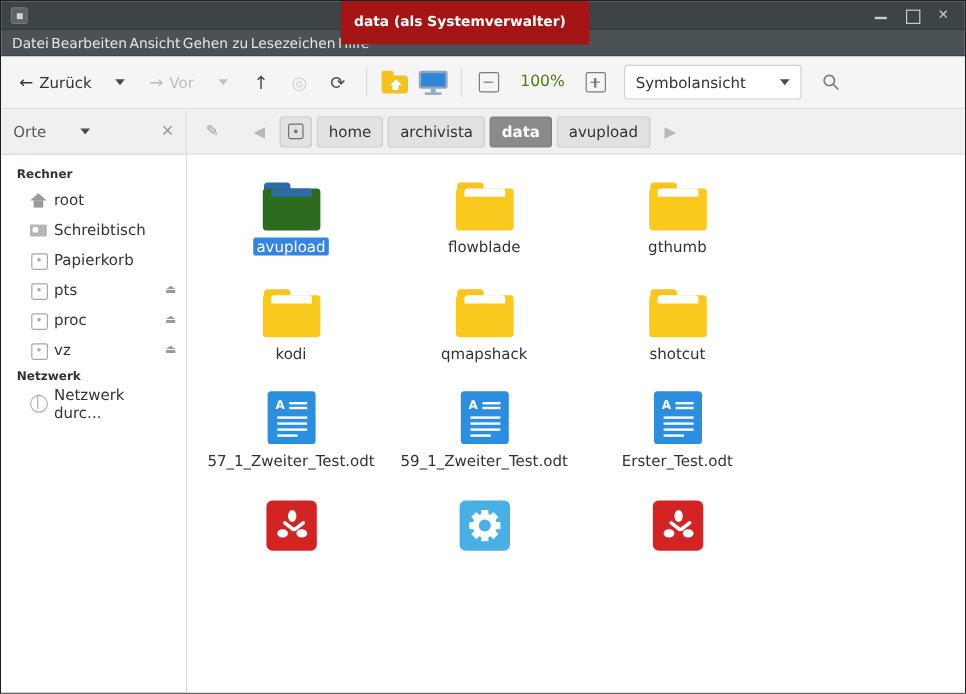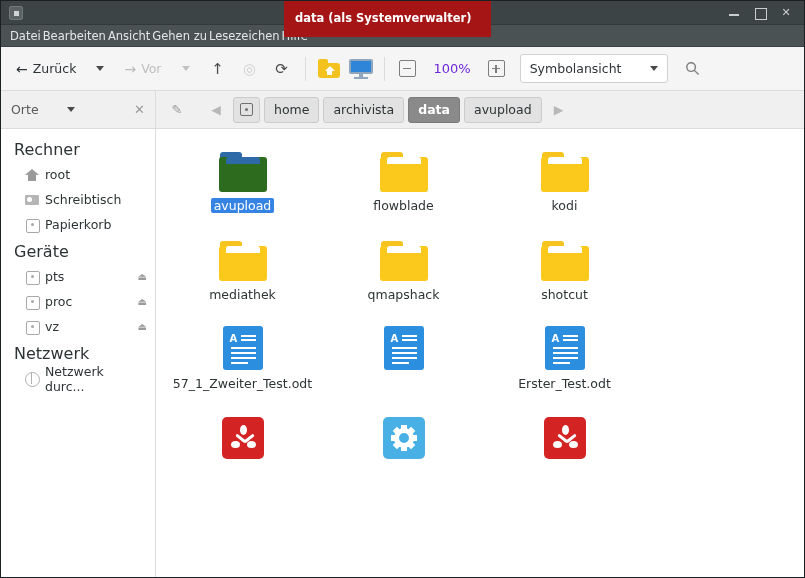--- a/index.html
+++ b/index.html
@@ -202,21 +202,21 @@
     background: #7d7d7d;
   }
   .zoom-btn.plus::after {
     content: "";
     position: absolute; left: 6.1px; top: 3.5px;
     width: 1.8px; height: 8px;
     background: #7d7d7d;
   }
   .zoom-level {
     font-size: 13px;
-    color: #6d28d9;
+    color: #4d7c0f;
     padding: 0 9px;
     white-space: nowrap;
   }
   .view-select {
     height: 29px;
     min-width: 148px;
     background: #ffffff;
     border: 1px solid #d2d2d2;
     border-radius: 3px;
     display: flex;
@@ -270,22 +270,22 @@
     color: #9a9a9a;
     font-size: 13px;
     line-height: 1;
   }
   .sb-list {
     flex: 1 1 auto;
     overflow: hidden;
     padding-top: 6px;
   }
   .sb-group {
-    font-size: 16px;
-    font-weight: normal;
+    font-size: 10px;
+    font-weight: bold;
     color: #2e3436;
     padding: 5px 10px 3px 13px;
   }
   .sb-item {
     height: 25px;
     display: flex;
     align-items: center;
     gap: 6px;
     padding: 0 8px 0 24px;
     font-size: 12.5px;
@@ -728,21 +728,20 @@
         </div>
         <div class="sb-item">
           <span class="sbi desktop"></span>
           <span>Schreibtisch</span>
         </div>
         <div class="sb-item">
           <span class="sbi disk"></span>
           <span>Papierkorb</span>
         </div>
 
-        <div class="sb-group">Geräte</div>
         <div class="sb-item">
           <span class="sbi disk"></span>
           <span>pts</span>
           <span class="eject">⏏</span>
         </div>
         <div class="sb-item">
           <span class="sbi disk"></span>
           <span>proc</span>
           <span class="eject">⏏</span>
         </div>
@@ -800,31 +799,31 @@
             <div class="cap">flowblade</div>
           </div>
           <div class="cell">
             <div class="glyph">
               <span class="folder">
                 <span class="tab"></span>
                 <span class="body"></span>
                 <span class="lip"></span>
               </span>
             </div>
-            <div class="cap">kodi</div>
+            <div class="cap">gthumb</div>
           </div>
           <div class="cell">
             <div class="glyph">
               <span class="folder">
                 <span class="tab"></span>
                 <span class="body"></span>
                 <span class="lip"></span>
               </span>
             </div>
-            <div class="cap">mediathek</div>
+            <div class="cap">kodi</div>
           </div>
           <div class="cell">
             <div class="glyph">
               <span class="folder">
                 <span class="tab"></span>
                 <span class="body"></span>
                 <span class="lip"></span>
               </span>
             </div>
             <div class="cap">qmapshack</div>
@@ -858,20 +857,21 @@
               <span class="odt">
                 <span class="atext">A</span>
                 <span class="ln hl1"></span>
                 <span class="ln hl2"></span>
                 <span class="ln l1"></span>
                 <span class="ln l2"></span>
                 <span class="ln l3"></span>
                 <span class="ln l4"></span>
               </span>
             </div>
+            <div class="cap">59_1_Zweiter_Test.odt</div>
           </div>
           <div class="cell">
             <div class="glyph">
               <span class="odt">
                 <span class="atext">A</span>
                 <span class="ln hl1"></span>
                 <span class="ln hl2"></span>
                 <span class="ln l1"></span>
                 <span class="ln l2"></span>
                 <span class="ln l3"></span>

